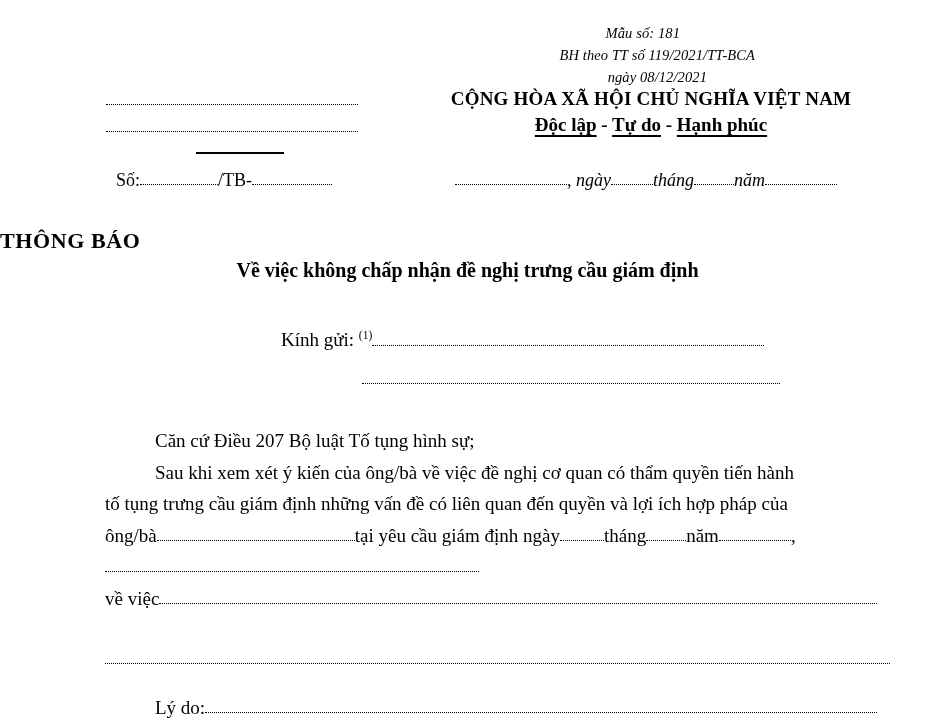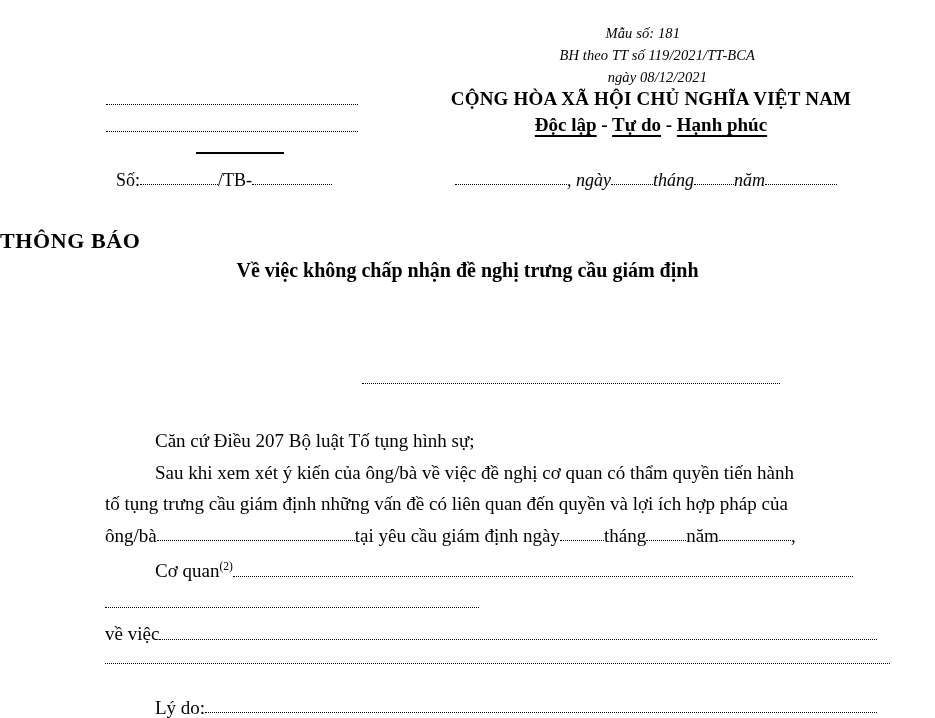--- a/index.html
+++ b/index.html
@@ -196,28 +196,28 @@
   <div class="dots-block org-dot-2"></div>
   <div class="rule-solid org-rule"></div>
 
   <div class="so-line"><span>Số:</span><span class="dots dots-a"></span><span>/TB-</span><span class="dots dots-b"></span></div>
 
   <div class="date-line"><span class="dots d-place"></span><span>, ngày</span><span class="dots d-day"></span><span>tháng</span><span class="dots d-month"></span><span>năm</span><span class="dots d-year"></span></div>
 
   <div class="title-main">THÔNG BÁO</div>
   <div class="title-sub">Về việc không chấp nhận đề nghị trưng cầu giám định</div>
 
+  <div class="kinh-gui"><span>Kính gửi:</span> <sup>(1)</sup><span class="dots kg-dots"></span></div>
   <div class="dots-block kinh-dot-2"></div>
 
   <div class="body-text">
     <p class="indent">Căn cứ Điều 207 Bộ luật Tố tụng hình sự;</p>
     <p class="indent">Sau khi xem xét ý kiến của ông/bà về việc đề nghị cơ quan có thẩm quyền tiến hành</p>
     <p>tố tụng trưng cầu giám định những vấn đề có liên quan đến quyền và lợi ích hợp pháp của</p>
     <p><span>ông/bà</span><span class="dots p-ong-dots"></span><span>tại yêu cầu giám định ngày</span><span class="dots p-day-dots"></span><span>tháng</span><span class="dots p-mon-dots"></span><span>năm</span><span class="dots p-year-dots"></span><span>,</span></p>
-    <p class="indent coquan"><span>Cơ quan</span><sup>(2)</sup><span class="dots coquan-dots"></span></p>
     <p><span class="dots tuchoi-dots"></span></p>
     <p><span>về việc</span><span class="dots veviec-dots"></span></p>
   </div>
 
   <div class="dots-block blank-dot"></div>
 
   <div class="body-text" style="top:692px;">
     <p class="indent"><span>Lý do:</span><span class="dots lydo-dots"></span></p>
   </div>
 

